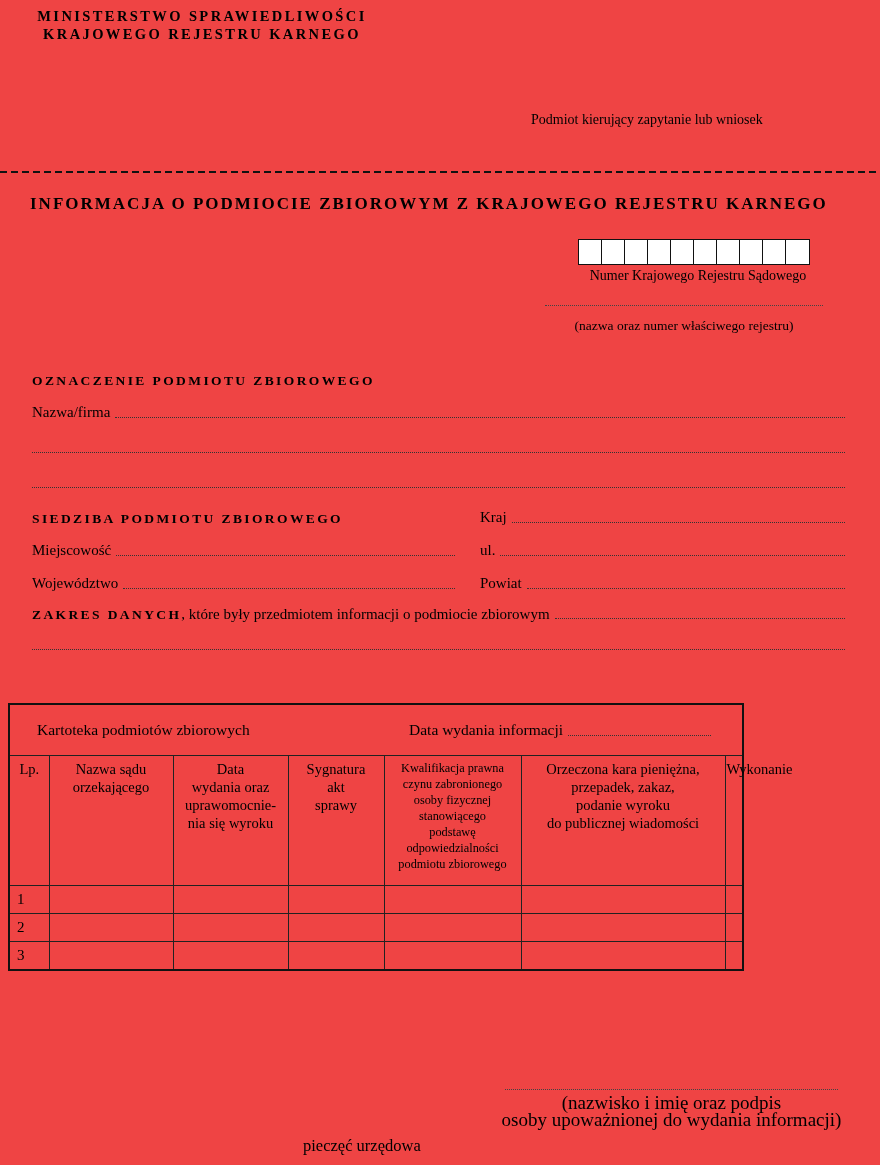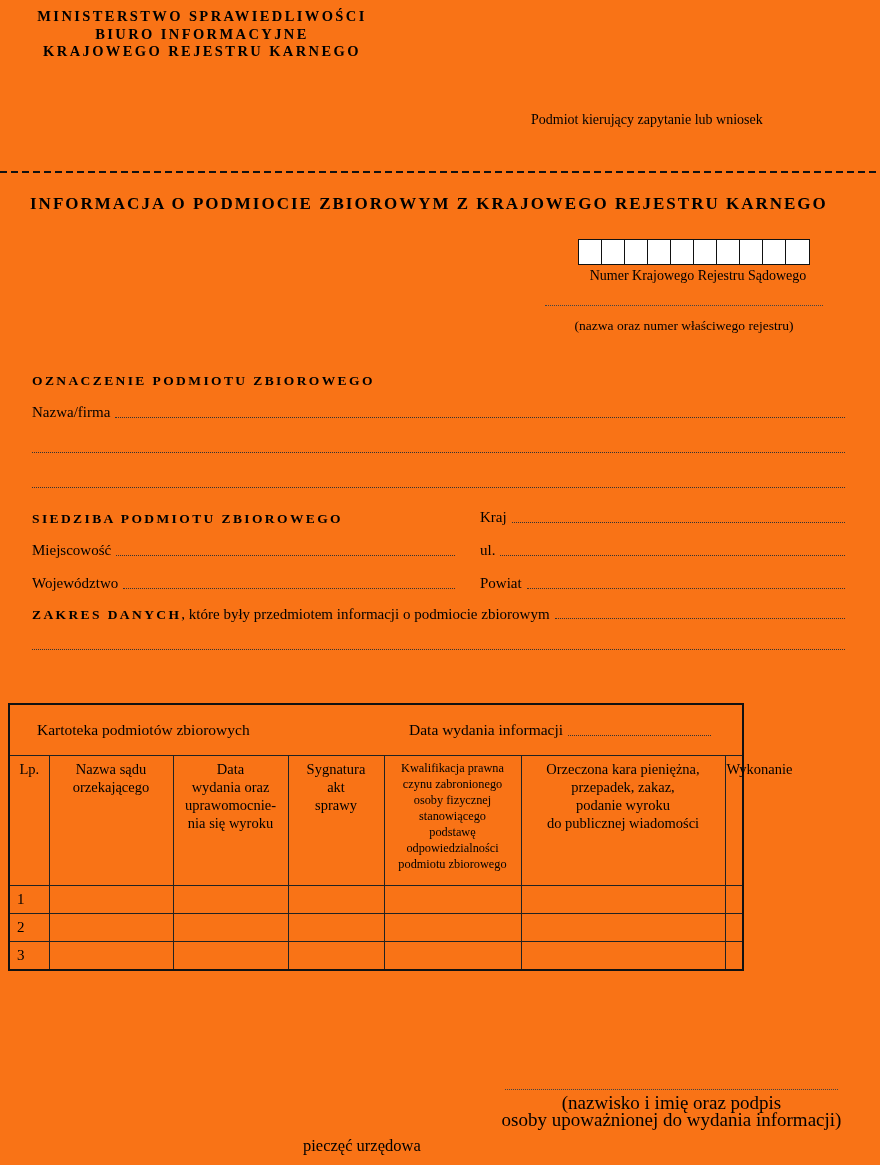--- a/index.html
+++ b/index.html
@@ -1,20 +1,20 @@
 <!DOCTYPE html>
 <html lang="pl"><head>
 <meta charset="utf-8">
 <style>
   html,body { margin:0; padding:0; background:#e8e8e8; }
   .page {
     position:relative;
     width:880px; height:1165px;
     margin:0 auto;
-    background:#f97316;
+    background:#ef4444;
     color:#000;
     font-family:"Liberation Serif", serif;
     overflow:hidden;
   }
   
   .ministry {
     position:absolute; left:28px; top:8px; width:348px;
     text-align:center; font-weight:bold;
     font-size:14.5px; letter-spacing:2.4px; line-height:17.5px;
   }
@@ -83,21 +83,20 @@
   }
   .seal { position:absolute; left:303px; top:1136px; font-size:16.5px; }
 </style>
 </head>
 <body>
 
 <div class="page">
 
   <div class="ministry">
     <div>MINISTERSTWO SPRAWIEDLIWOŚCI</div>
-    <div>BIURO INFORMACYJNE</div>
     <div>KRAJOWEGO REJESTRU KARNEGO</div>
   </div>
 
   <div class="requester">Podmiot kierujący zapytanie lub wniosek</div>
 
   <div class="dash-sep"></div>
 
   <div class="doc-title">INFORMACJA O PODMIOCIE ZBIOROWYM Z KRAJOWEGO REJESTRU KARNEGO</div>
 
   <div class="krs-box-row">

